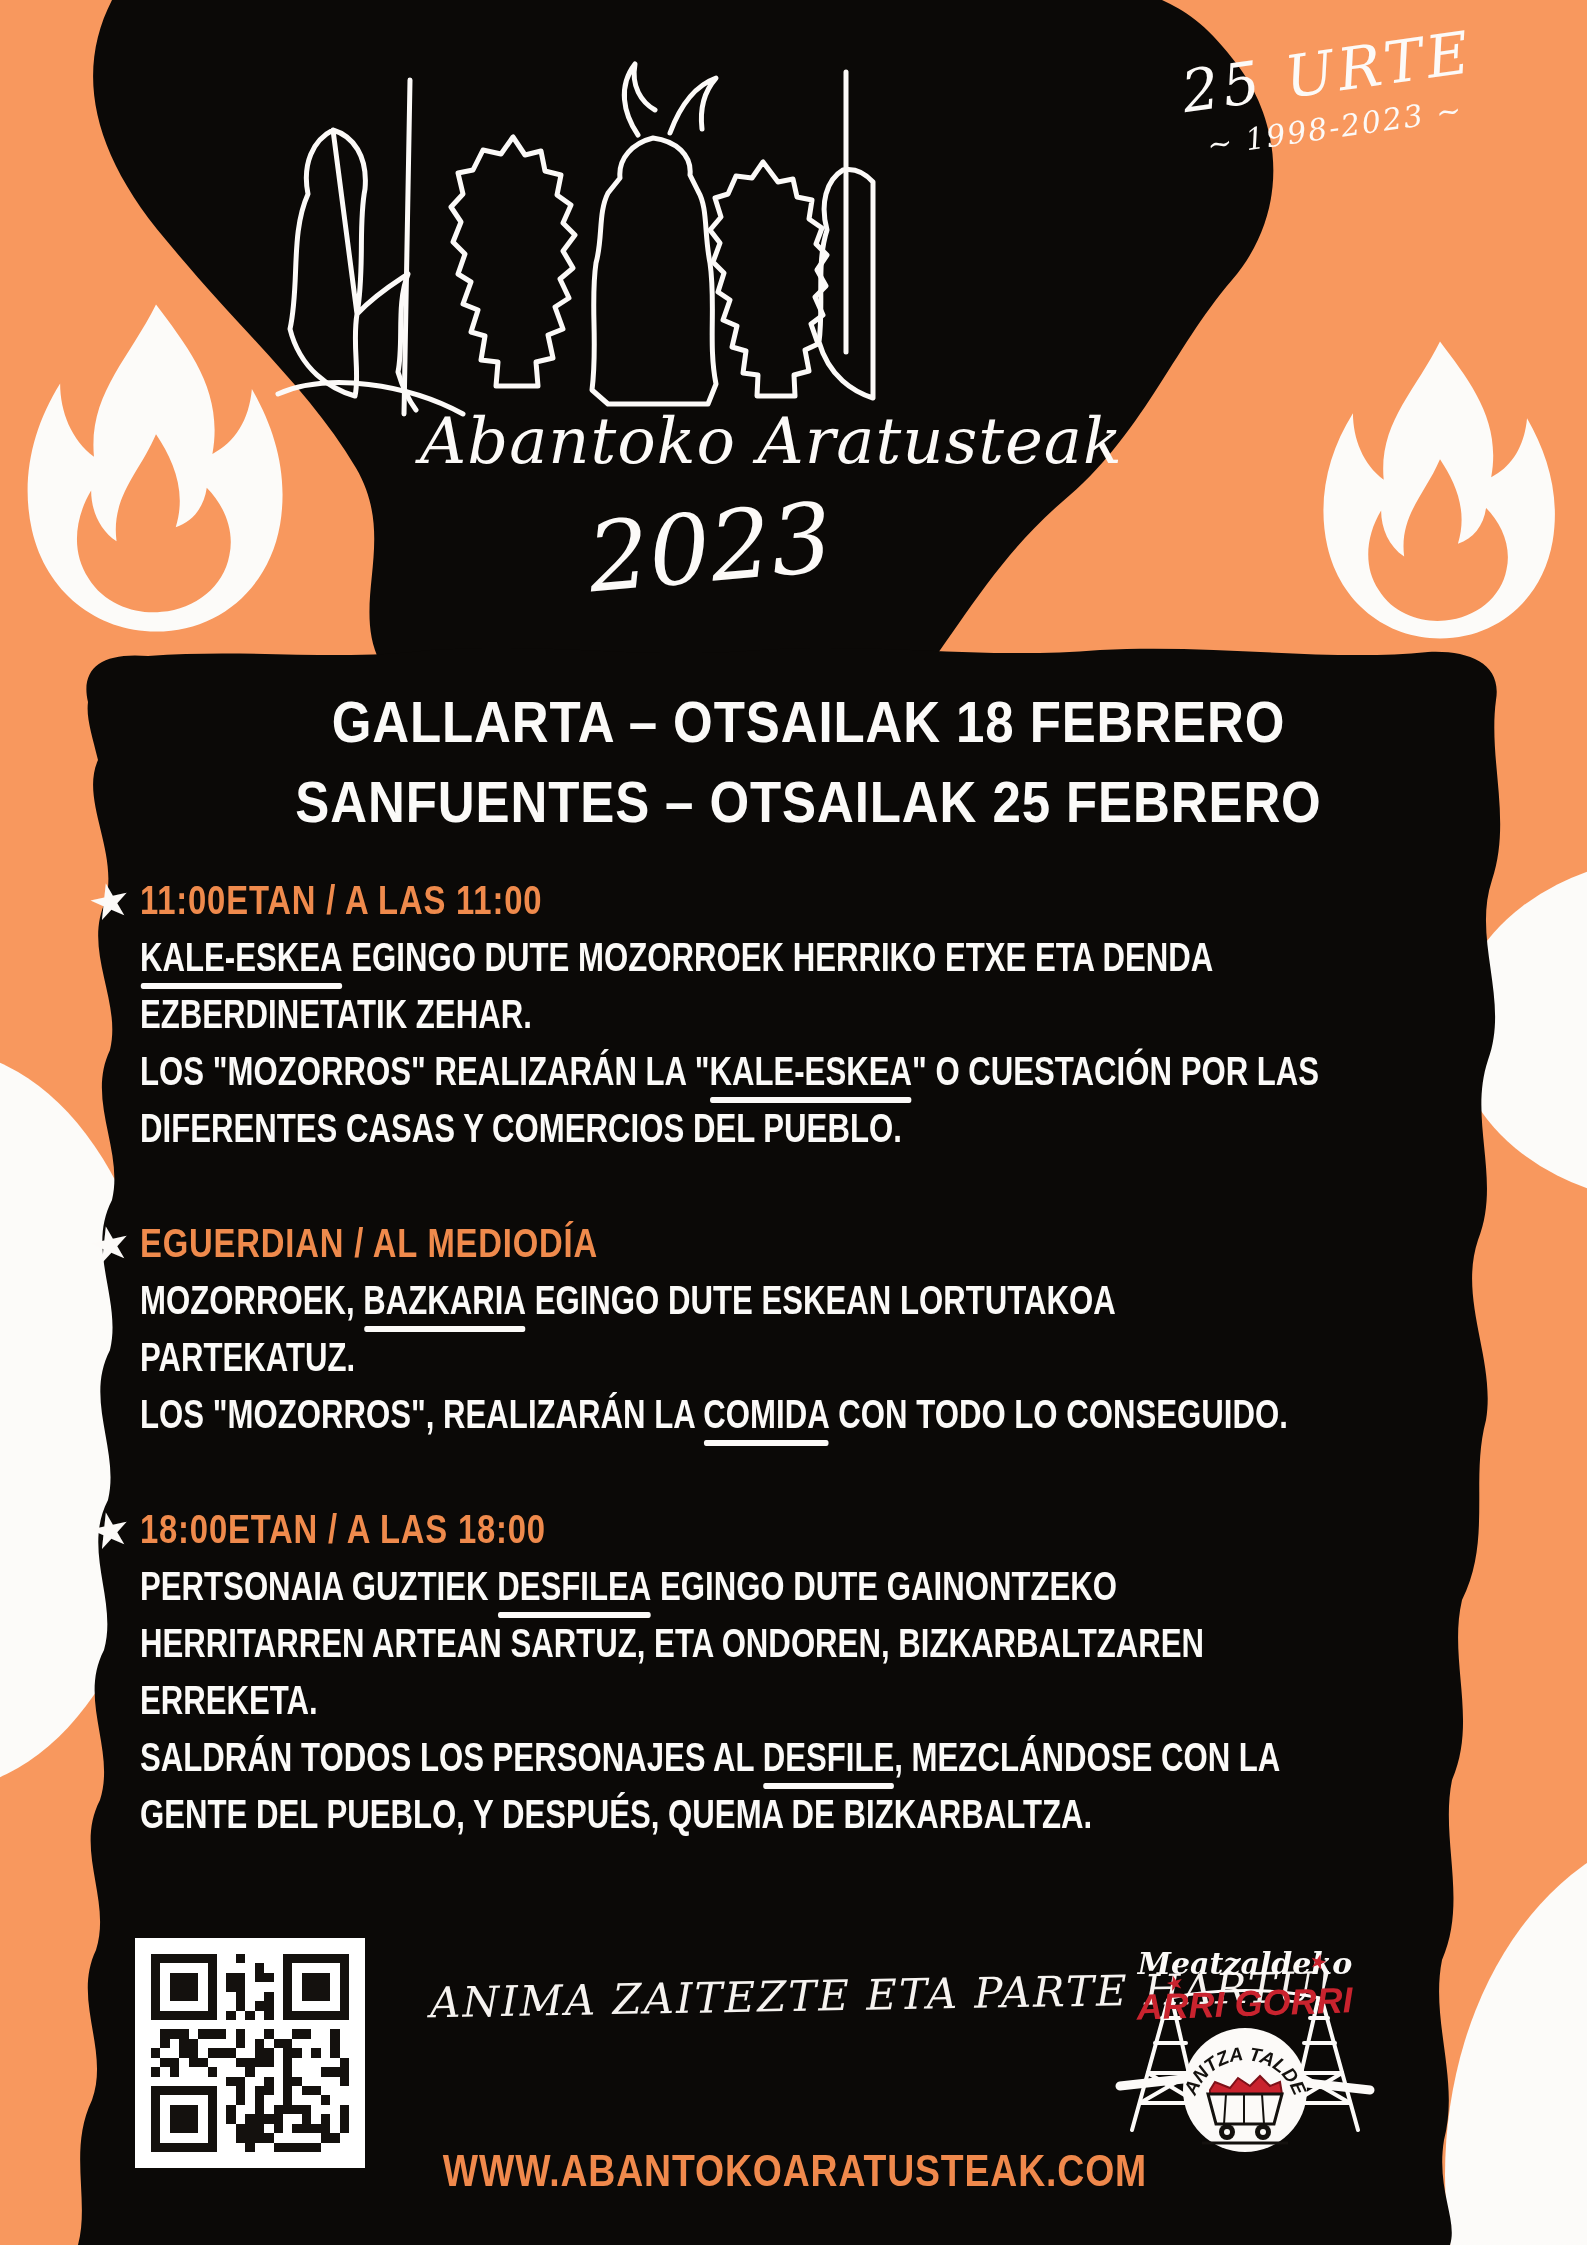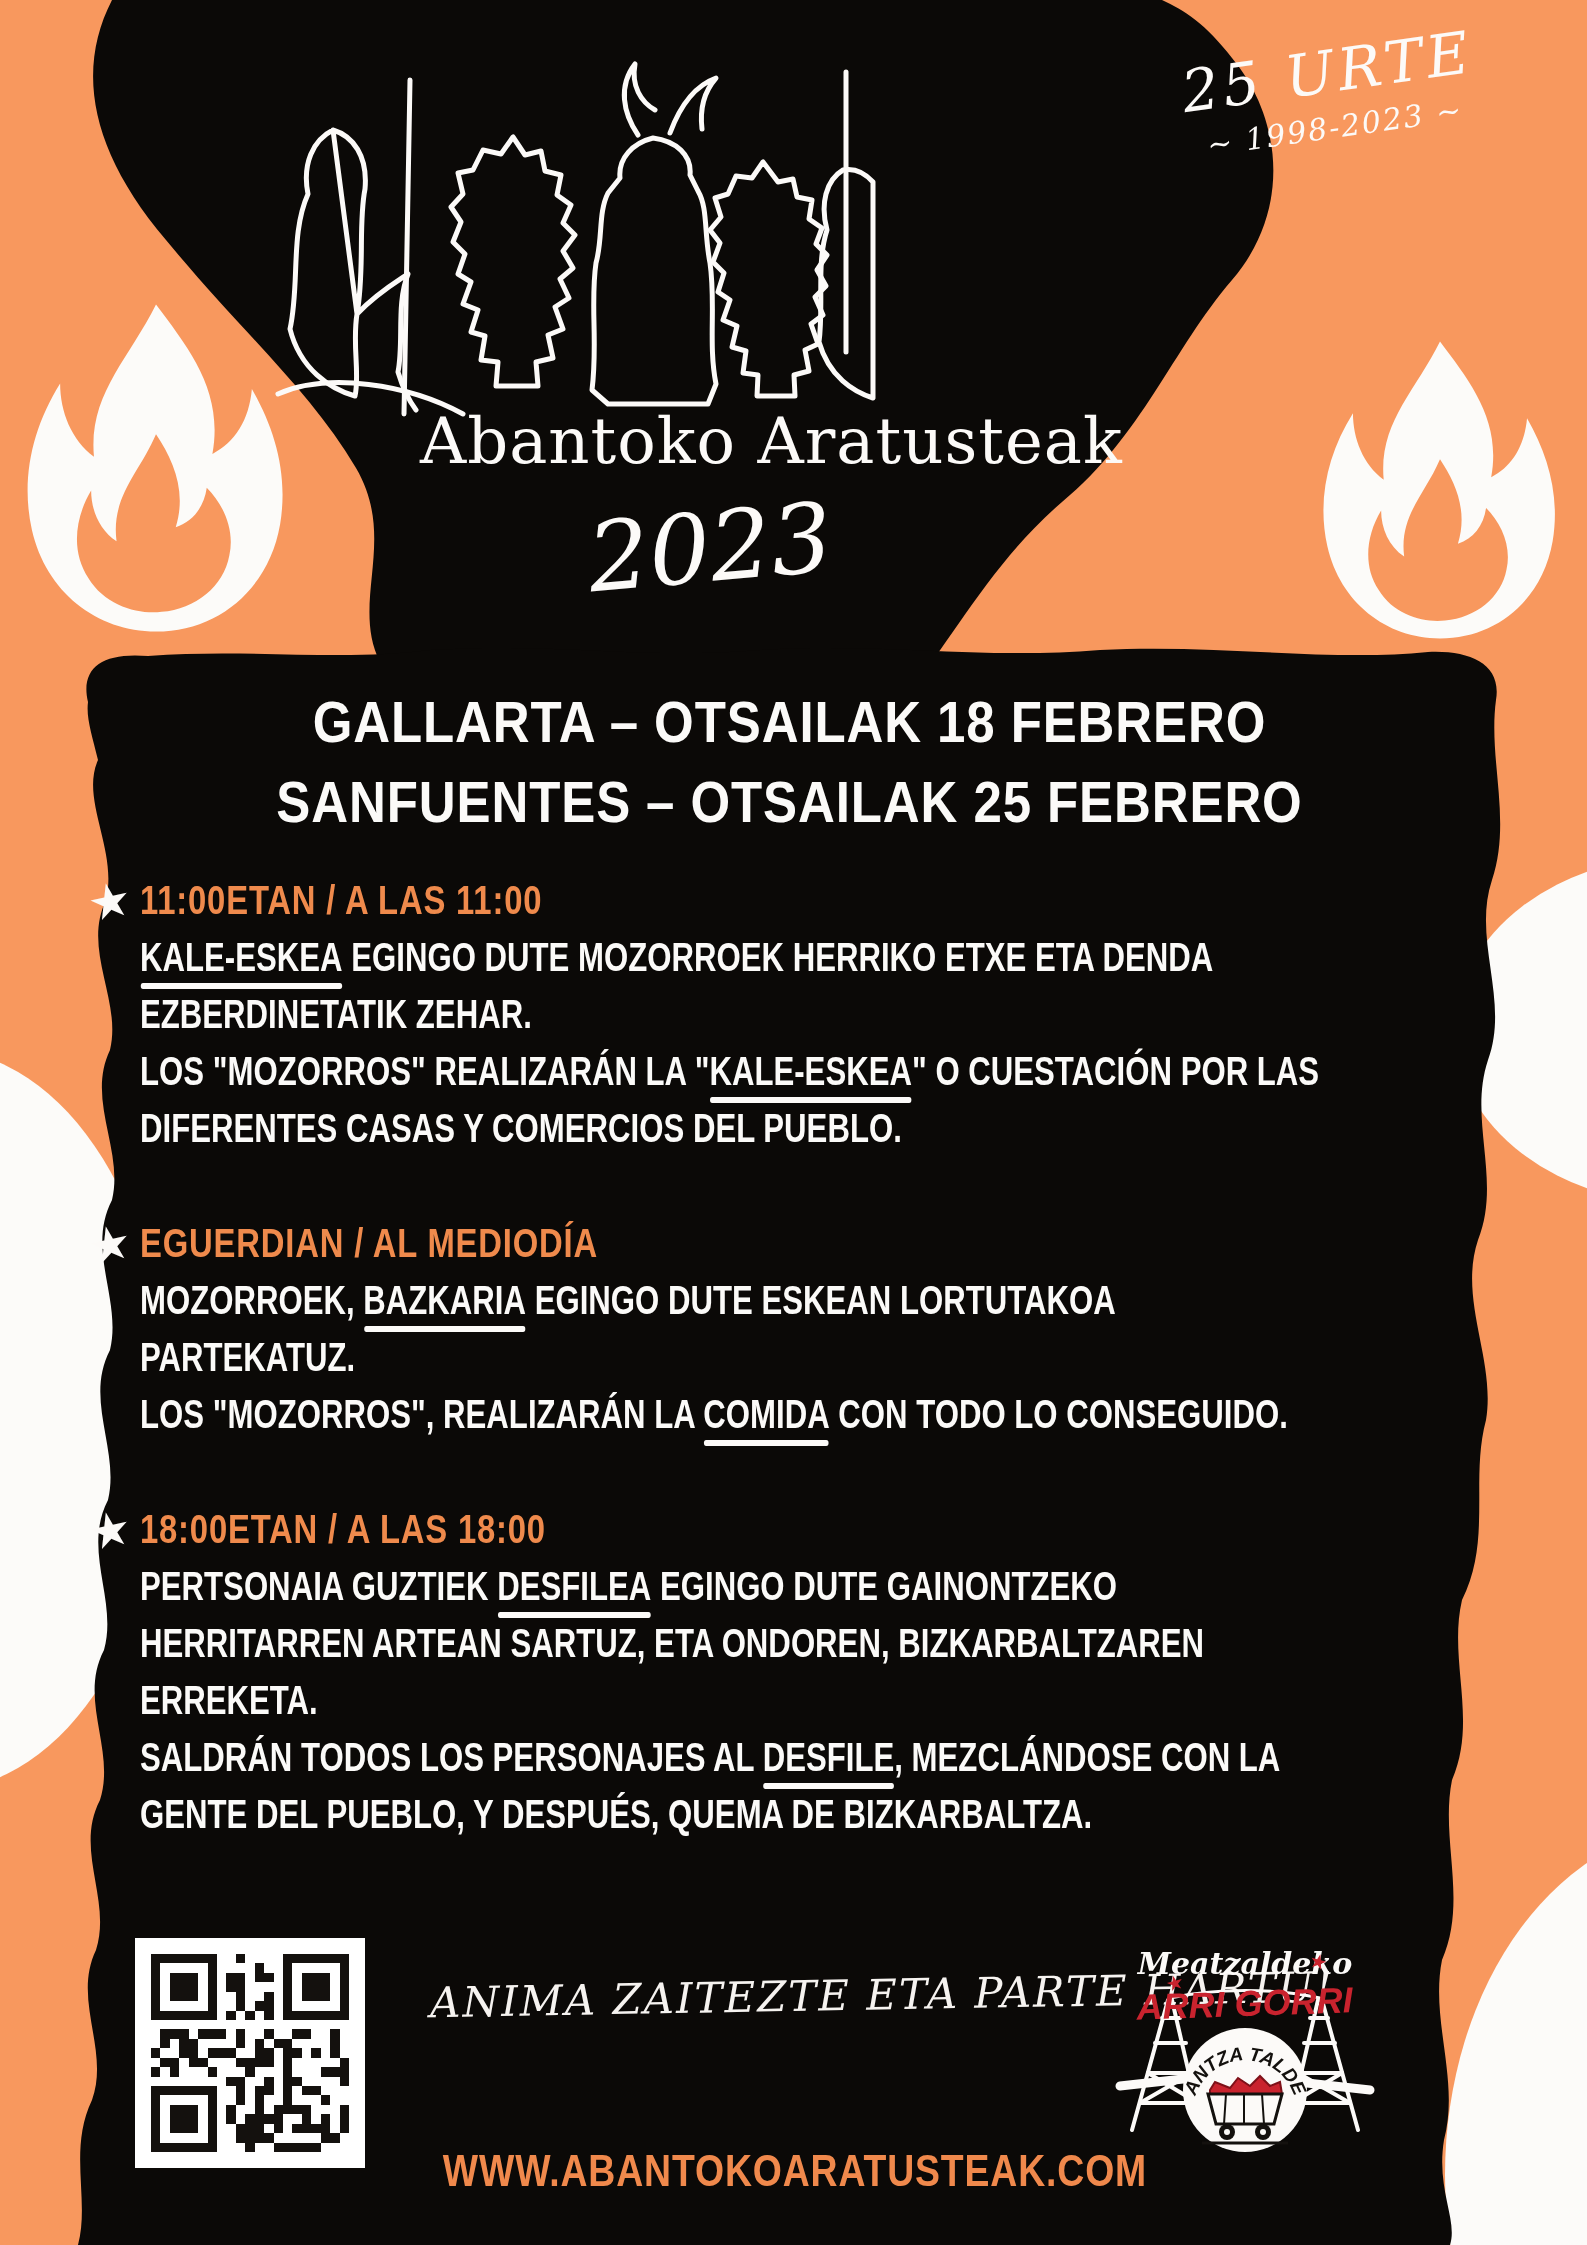--- a/index.html
+++ b/index.html
@@ -17,26 +17,26 @@
   #characters{position:absolute;left:258px;top:42px;z-index:4;}
   
   .badge{position:absolute;left:1140px;top:38px;width:380px;z-index:5;
     color:#FCFAF8;text-align:center;transform:rotate(-8deg);
     font-family:"DejaVu Serif", serif;font-style:italic;}
   .badge .b1{font-size:58px;letter-spacing:4px;}
   .badge .b2{font-size:30px;margin-top:4px;letter-spacing:2px;}
   
   .title-script{position:absolute;left:420px;top:404px;width:700px;z-index:5;
     text-align:center;color:#FCFAF8;font-family:"DejaVu Serif", serif;
-    font-size:64px;letter-spacing:1px;white-space:nowrap;}
+    font-style:italic;font-size:64px;letter-spacing:1px;white-space:nowrap;}
   .title-year{position:absolute;left:560px;top:492px;width:300px;z-index:5;
     text-align:center;color:#FCFAF8;font-family:"DejaVu Serif", serif;
     font-style:italic;font-size:96px;transform:rotate(-5deg);}
   
-  .hdrwrap{position:absolute;left:52px;top:682px;width:1475px;z-index:5;
+  .hdrwrap{position:absolute;left:71px;top:682px;width:1475px;z-index:5;
     text-align:center;color:#FBFAF8;font-weight:700;}
   .hdr{font-size:58px;line-height:80px;white-space:nowrap;
     transform:scaleX(0.88);transform-origin:50% 50%;letter-spacing:1px;}
   
   #schedule{position:absolute;left:140px;top:872px;width:1400px;z-index:5;}
   .section{position:relative;}
   .section + .section{margin-top:58px;}
   .time-row{position:relative;line-height:57px;height:57px;}
   .star{position:absolute;left:-52px;top:1px;color:#FCFAF8;font-size:48px;
     font-family:"DejaVu Sans", sans-serif;transform:rotate(-12deg);}

